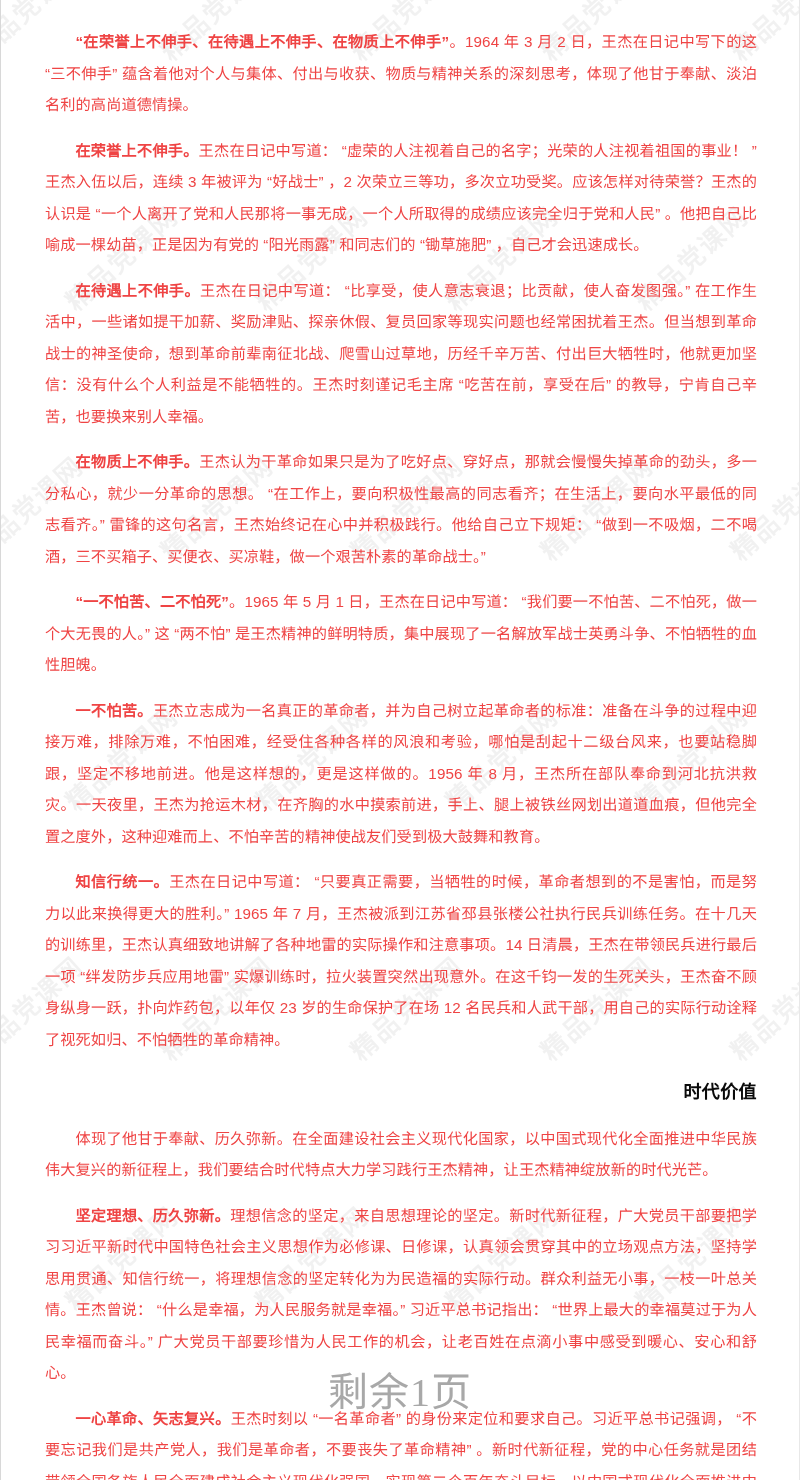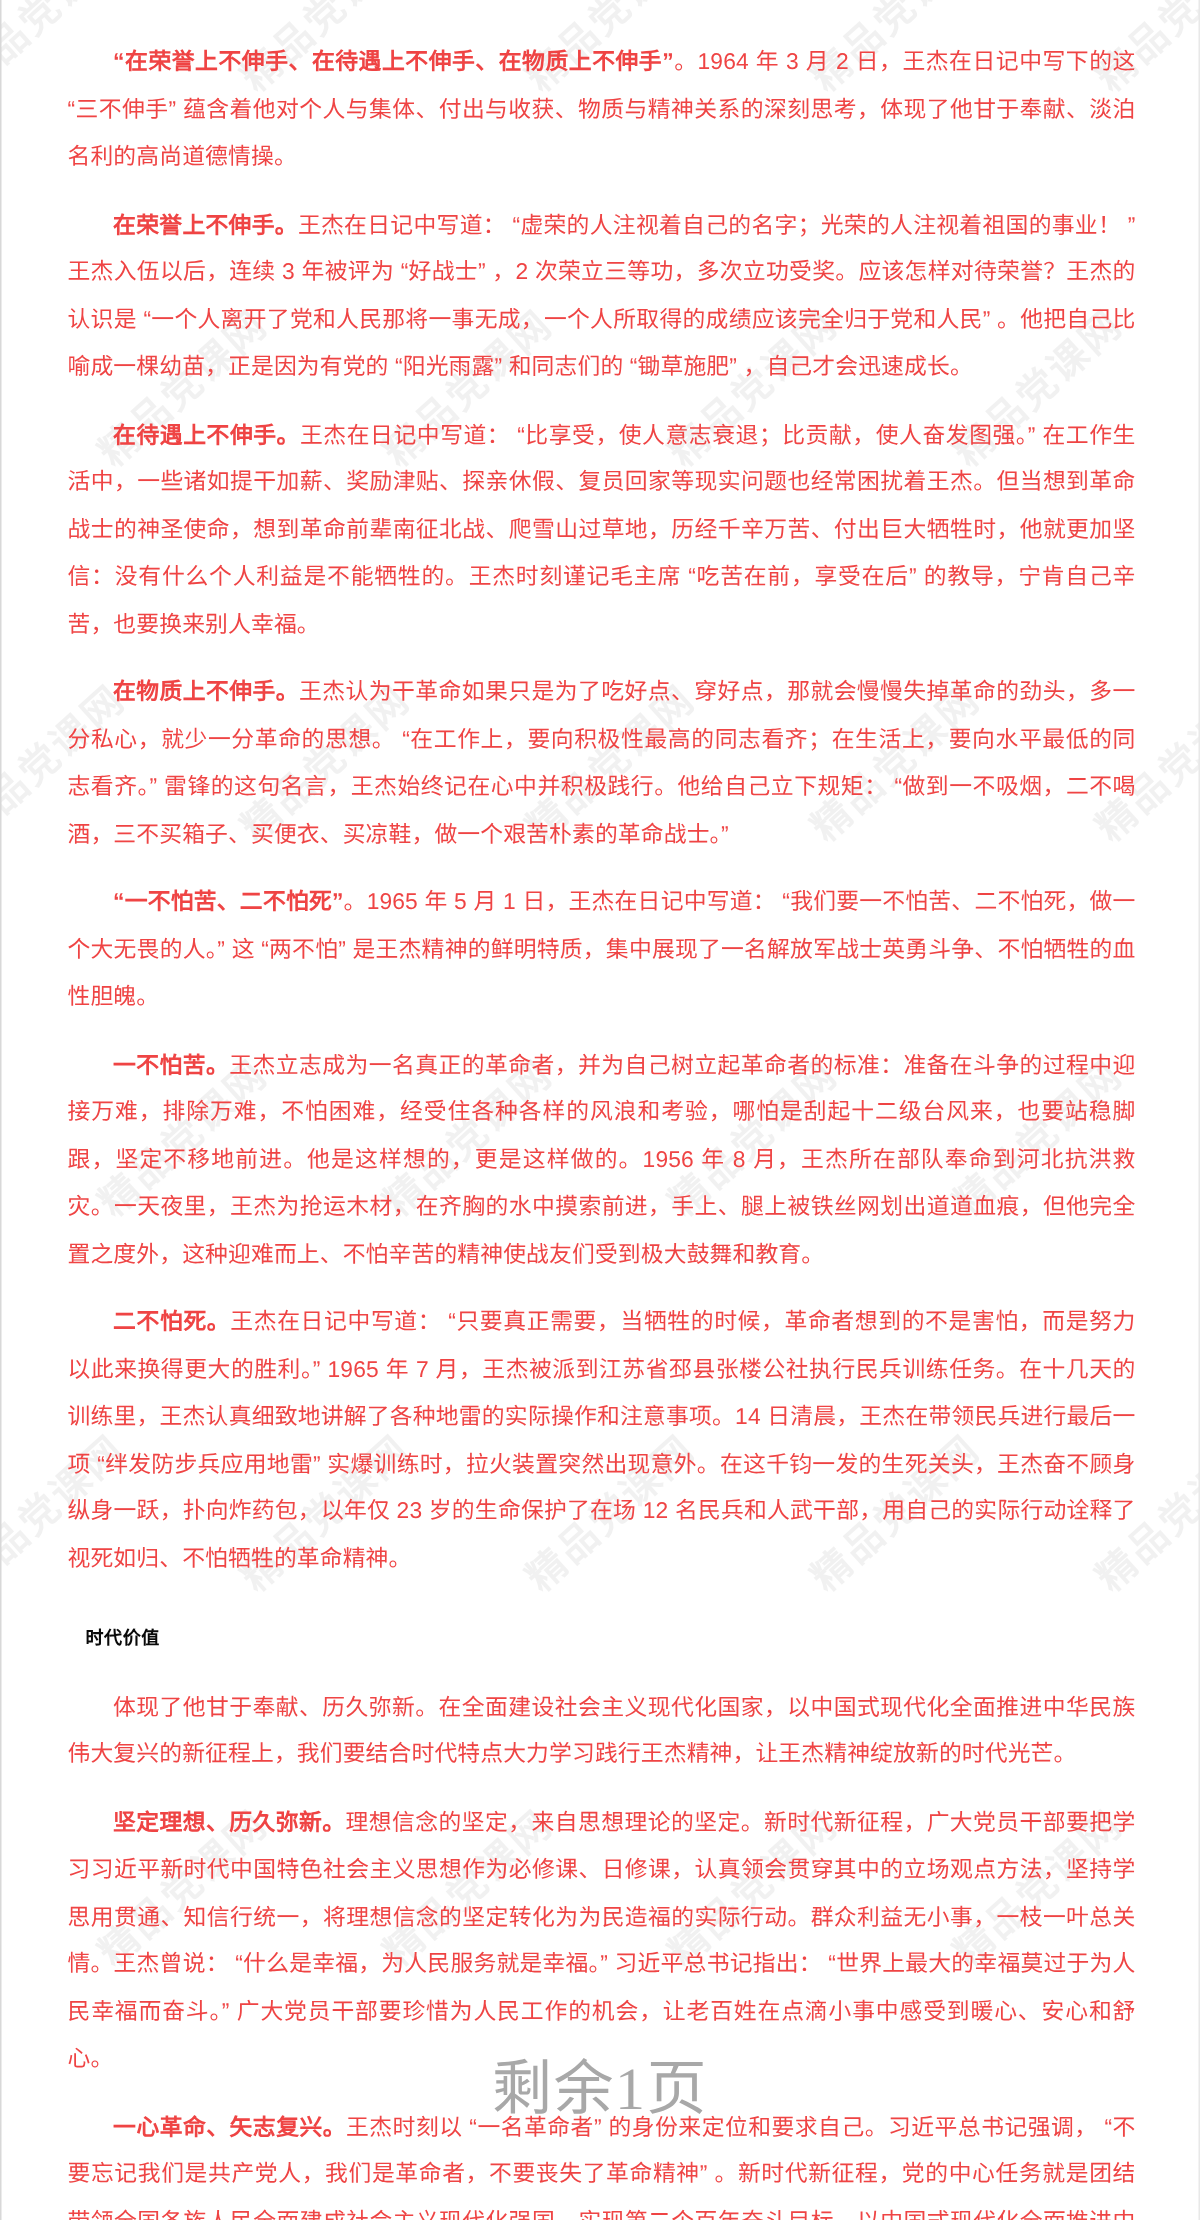--- a/index.html
+++ b/index.html
@@ -65,26 +65,27 @@
     text-justify: inter-ideograph;
     text-indent: 2em;
     letter-spacing: 0.1px;
   }
   p.para .lead {
     font-weight: 700;
   }
 
   h2.section-heading {
     margin: 22px 0 14px 0;
-    font-size: 12px;
+    font-size: 18px;
     line-height: 31.5px;
     font-weight: 700;
     color: #0a0a0a;
     text-indent: 1em;
     letter-spacing: 0.4px;
+    text-align: right;
   }
 
   
   #footer-banner {
     position: absolute;
     left: 0;
     right: 0;
     bottom: 62px;
     z-index: 3;
     display: flex;
@@ -143,21 +144,21 @@
     <p class="para"><span class="lead">在荣誉上不伸手。</span><span>王杰在日记中写道： “虚荣的人注视着自己的名字；光荣的人注视着祖国的事业！ ” 王杰入伍以后，连续 3 年被评为 “好战士” ，2 次荣立三等功，多次立功受奖。应该怎样对待荣誉？王杰的认识是 “一个人离开了党和人民那将一事无成，一个人所取得的成绩应该完全归于党和人民” 。他把自己比喻成一棵幼苗，正是因为有党的 “阳光雨露” 和同志们的 “锄草施肥” ，自己才会迅速成长。</span></p>
 
     <p class="para"><span class="lead">在待遇上不伸手。</span><span>王杰在日记中写道： “比享受，使人意志衰退；比贡献，使人奋发图强。” 在工作生活中，一些诸如提干加薪、奖励津贴、探亲休假、复员回家等现实问题也经常困扰着王杰。但当想到革命战士的神圣使命，想到革命前辈南征北战、爬雪山过草地，历经千辛万苦、付出巨大牺牲时，他就更加坚信：没有什么个人利益是不能牺牲的。王杰时刻谨记毛主席 “吃苦在前，享受在后” 的教导，宁肯自己辛苦，也要换来别人幸福。</span></p>
 
     <p class="para"><span class="lead">在物质上不伸手。</span><span>王杰认为干革命如果只是为了吃好点、穿好点，那就会慢慢失掉革命的劲头，多一分私心，就少一分革命的思想。 “在工作上，要向积极性最高的同志看齐；在生活上，要向水平最低的同志看齐。” 雷锋的这句名言，王杰始终记在心中并积极践行。他给自己立下规矩： “做到一不吸烟，二不喝酒，三不买箱子、买便衣、买凉鞋，做一个艰苦朴素的革命战士。”</span></p>
 
     <p class="para"><span class="lead">“一不怕苦、二不怕死”</span><span>。1965 年 5 月 1 日，王杰在日记中写道： “我们要一不怕苦、二不怕死，做一个大无畏的人。” 这 “两不怕” 是王杰精神的鲜明特质，集中展现了一名解放军战士英勇斗争、不怕牺牲的血性胆魄。</span></p>
 
     <p class="para"><span class="lead">一不怕苦。</span><span>王杰立志成为一名真正的革命者，并为自己树立起革命者的标准：准备在斗争的过程中迎接万难，排除万难，不怕困难，经受住各种各样的风浪和考验，哪怕是刮起十二级台风来，也要站稳脚跟，坚定不移地前进。他是这样想的，更是这样做的。1956 年 8 月，王杰所在部队奉命到河北抗洪救灾。一天夜里，王杰为抢运木材，在齐胸的水中摸索前进，手上、腿上被铁丝网划出道道血痕，但他完全置之度外，这种迎难而上、不怕辛苦的精神使战友们受到极大鼓舞和教育。</span></p>
 
-    <p class="para"><span class="lead">二不怕死。</span><span>王杰在日记中写道： “只要真正需要，当牺牲的时候，革命者想到的不是害怕，而是努力以此来换得更大的胜利。” 1965 年 7 月，王杰被派到江苏省邳县张楼公社执行民兵训练任务。在十几天的训练里，王杰认真细致地讲解了各种地雷的实际操作和注意事项。14 日清晨，王杰在带领民兵进行最后一项 “绊发防步兵应用地雷” 实爆训练时，拉火装置突然出现意外。在这千钧一发的生死关头，王杰奋不顾身纵身一跃，扑向炸药包，以年仅 23 岁的生命保护了在场 12 名民兵和人武干部，用自己的实际行动诠释了视死如归、不怕牺牲的革命精神。</span></p>
+    <p class="para"><span class="lead">知信行统一。</span><span>王杰在日记中写道： “只要真正需要，当牺牲的时候，革命者想到的不是害怕，而是努力以此来换得更大的胜利。” 1965 年 7 月，王杰被派到江苏省邳县张楼公社执行民兵训练任务。在十几天的训练里，王杰认真细致地讲解了各种地雷的实际操作和注意事项。14 日清晨，王杰在带领民兵进行最后一项 “绊发防步兵应用地雷” 实爆训练时，拉火装置突然出现意外。在这千钧一发的生死关头，王杰奋不顾身纵身一跃，扑向炸药包，以年仅 23 岁的生命保护了在场 12 名民兵和人武干部，用自己的实际行动诠释了视死如归、不怕牺牲的革命精神。</span></p>
 
     <h2 class="section-heading">时代价值</h2>
 
     <p class="para"><span class="lead"></span><span>体现了他甘于奉献、历久弥新。在全面建设社会主义现代化国家，以中国式现代化全面推进中华民族伟大复兴的新征程上，我们要结合时代特点大力学习践行王杰精神，让王杰精神绽放新的时代光芒。</span></p>
 
     <p class="para"><span class="lead">坚定理想、历久弥新。</span><span>理想信念的坚定，来自思想理论的坚定。新时代新征程，广大党员干部要把学习习近平新时代中国特色社会主义思想作为必修课、日修课，认真领会贯穿其中的立场观点方法，坚持学思用贯通、知信行统一，将理想信念的坚定转化为为民造福的实际行动。群众利益无小事，一枝一叶总关情。王杰曾说： “什么是幸福，为人民服务就是幸福。” 习近平总书记指出： “世界上最大的幸福莫过于为人民幸福而奋斗。” 广大党员干部要珍惜为人民工作的机会，让老百姓在点滴小事中感受到暖心、安心和舒心。</span></p>
 
     <p class="para"><span class="lead">一心革命、矢志复兴。</span><span>王杰时刻以 “一名革命者” 的身份来定位和要求自己。习近平总书记强调， “不要忘记我们是共产党人，我们是革命者，不要丧失了革命精神” 。新时代新征程，党的中心任务就是团结带领全国各族人民全面建成社会主义现代化强国、实现第二个百年奋斗目标，以中国式现代化全面推进中华民族伟大复兴。作为新时代的革命者，我们要以实际行动为强国建设、民族复兴伟业添砖加瓦、增光添彩；要始终保持革命精神，牢记革命者必先自我革命，善于革除一切不利于强国建设、民族复兴目标实现的顽瘴痼疾，以伟大自我革命引领伟大社会革命。</span></p>
 
   </div>

